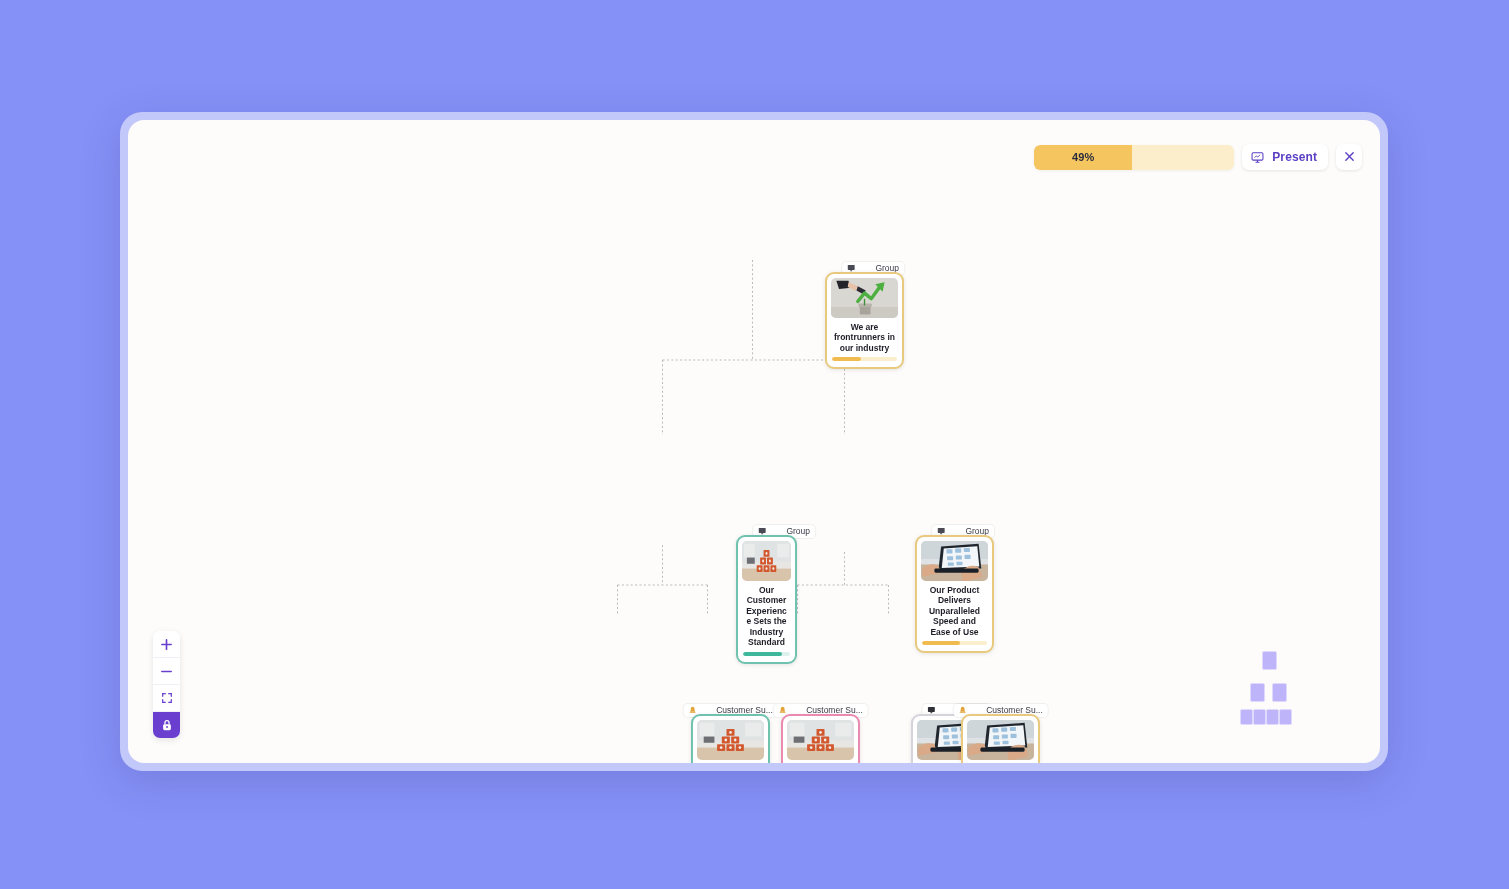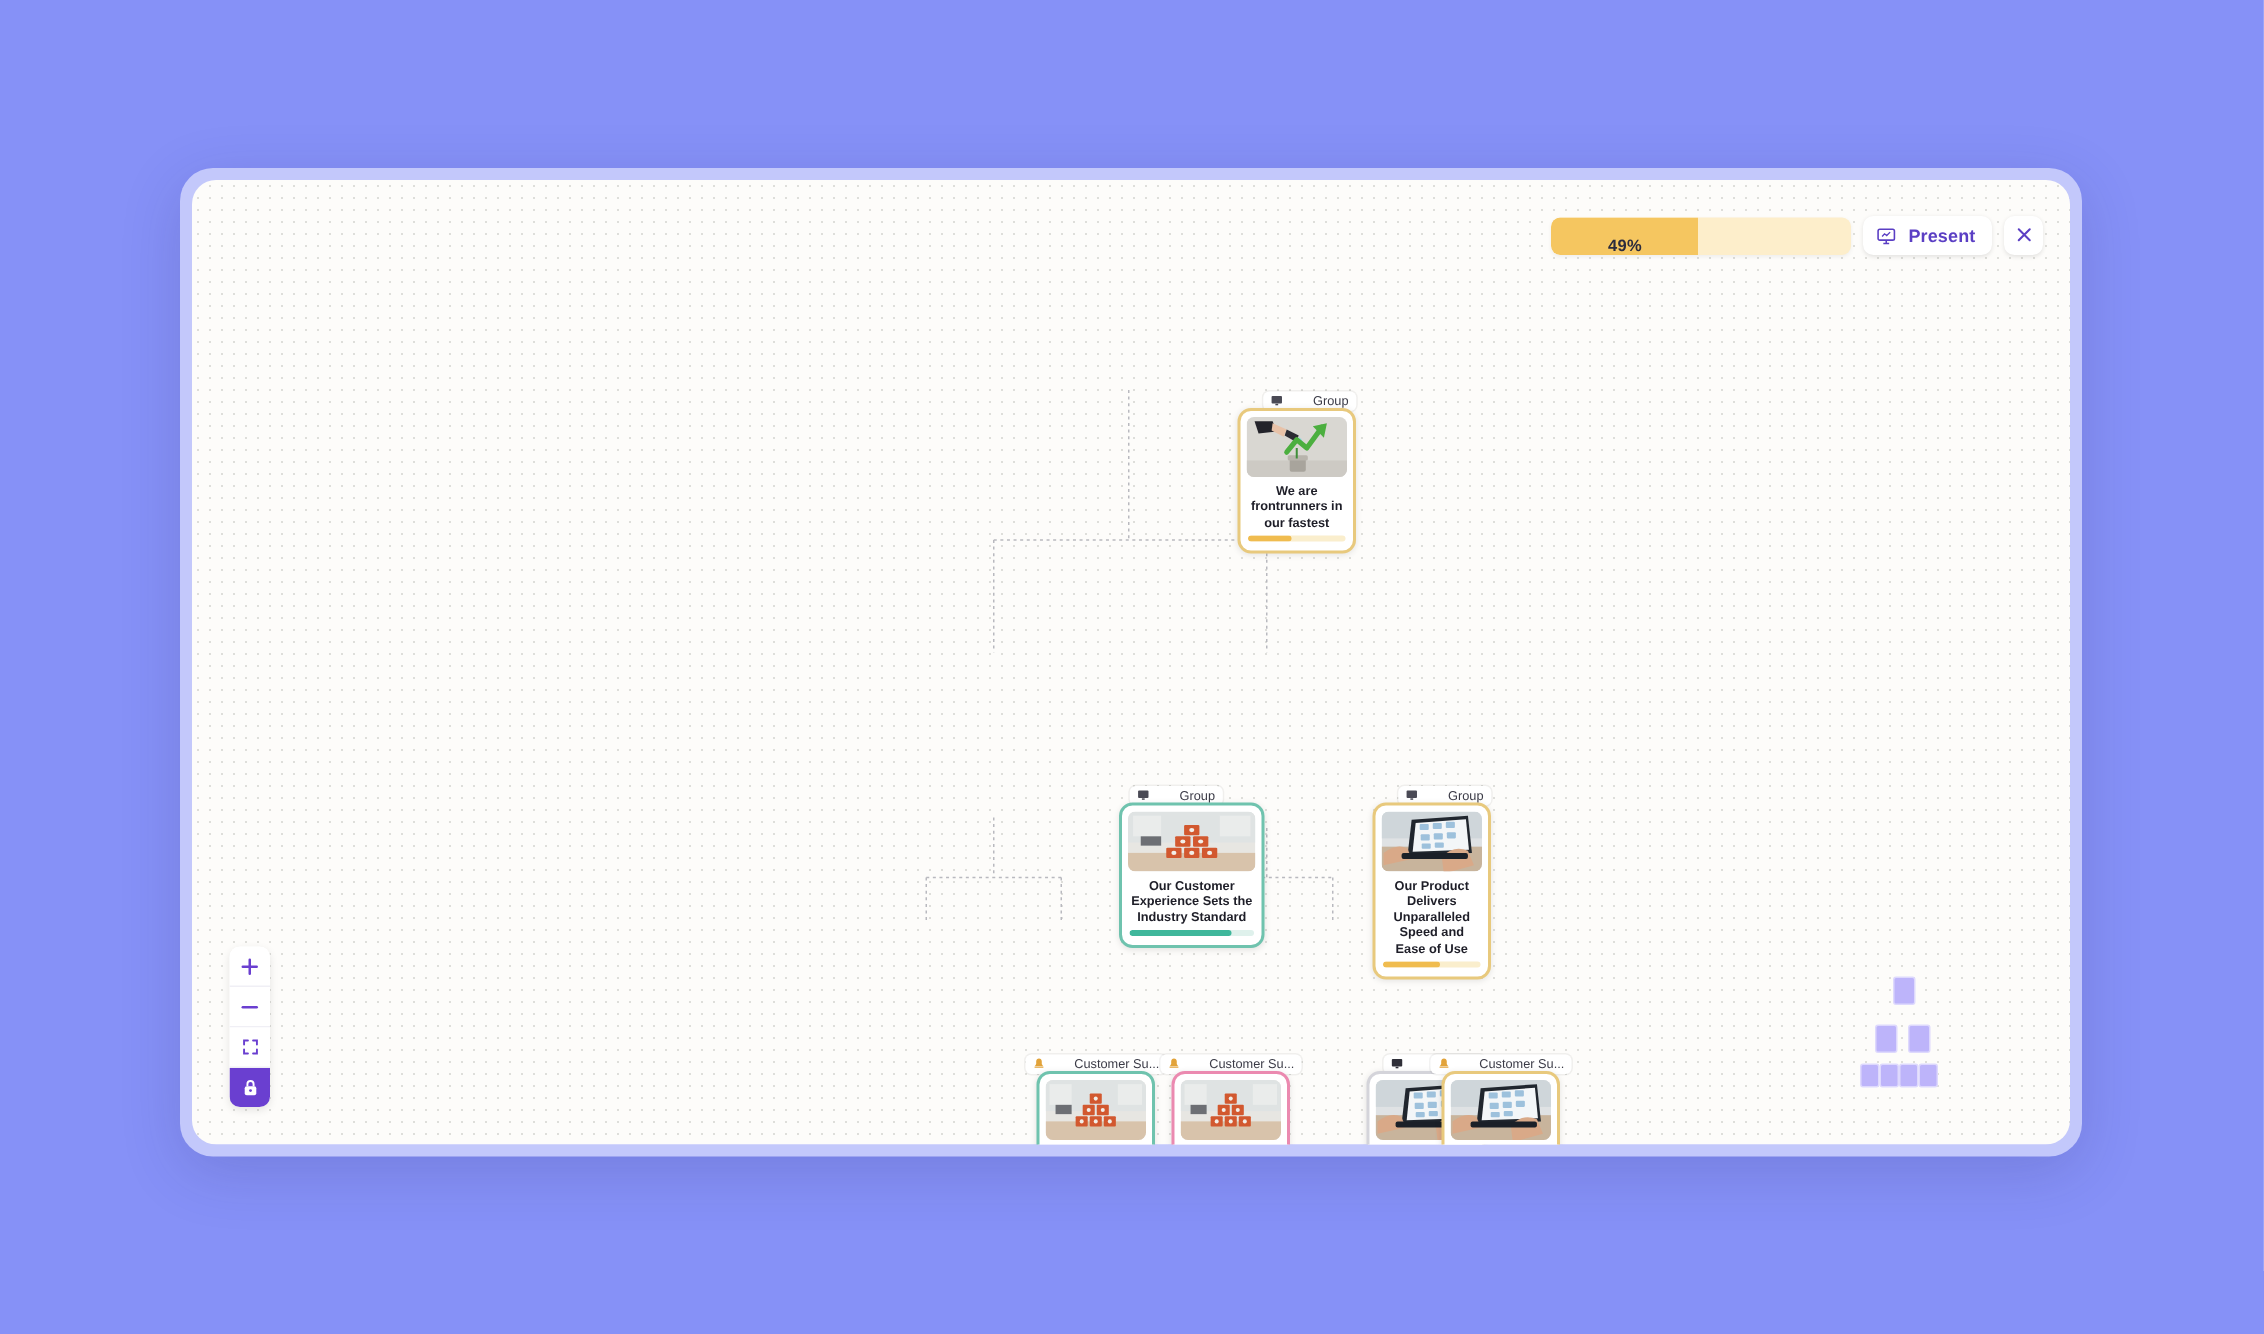--- a/index.html
+++ b/index.html
@@ -59,21 +59,21 @@
     position: relative;
     box-shadow: 0 1px 3px rgba(0,0,0,.06);
   }
   .progress-fill {
     position: absolute;
     left: 0; top: 0; bottom: 0;
     width: 49%;
     background: #f5c660;
     border-radius: 6px 0 0 6px;
     display: flex;
-    align-items: flex-end;
+    align-items: center;
     justify-content: center;
   }
   .progress-label {
     font-size: 11px;
     font-weight: bold;
     color: #2b2b3d;
     letter-spacing: .2px;
   }
   .present-btn {
     display: flex;
@@ -261,37 +261,37 @@
       <path d="M8 4 L26 4 L30 14 L12 16 Z" fill="#23232a"></path>
       <path d="M26 6 L40 12 L37 19 L25 13 Z" fill="#e8c2a8"></path>
       <path d="M40 12 L52 18 L49 24 L38 18 Z" fill="#2b2b33"></path>
       <path d="M52 20 q6 4 2 8" stroke="#9fd6e8" stroke-width="1.4" fill="none"></path>
       <rect x="43" y="40" width="16" height="13" rx="2" fill="#a8a49c"></rect>
       <rect x="41" y="37" width="20" height="5" rx="1.5" fill="#b8b4ac"></rect>
       <path d="M50 40 L50 30" stroke="#3f8f3a" stroke-width="2"></path>
       <path d="M40 34 L50 22 L60 30 L75 10" stroke="#4caf3f" stroke-width="5" fill="none" stroke-linejoin="round" stroke-linecap="round"></path>
       <path d="M66 9 L80 6 L77 20 Z" fill="#4caf3f"></path>
     </svg></div>
-              <div class="card-title">We are frontrunners in our fastest</div>
+              <div class="card-title">We are frontrunners in our industry</div>
               <div class="bar-track" style="background: rgb(250, 238, 205);">
                 <div class="bar-fill" style="width: 45%; background: rgb(240, 188, 79);"></div>
               </div>
             </div>
           </div>
           <div class="node" style="left: 608px; top: 401px; width: 79px;">
             <div class="badge-row"><span class="badge">
       <span style="display:flex;">
                   <svg width="8" height="8" viewBox="0 0 12 12" fill="#4a4a55">
     <rect x="0.8" y="1.4" width="10.4" height="7.6" rx="1"></rect>
     <rect x="4.6" y="9.3" width="2.8" height="1.5"></rect>
   </svg>
                 </span>
       <span>Group</span>
     </span></div>
-            <div class="card" style="border-color: rgb(111, 195, 174); width: 97px; margin-left: 10px;">
+            <div class="card" style="border-color: rgb(111, 195, 174); width: 61px;">
               <div class="thumb" style="height: 40px;"><svg viewBox="0 0 100 58" width="100%" height="100%" preserveAspectRatio="none">
       <rect width="100" height="58" fill="#e7e6e2"></rect>
       <rect x="0" y="0" width="100" height="30" fill="#dfe3e3"></rect>
       <rect x="4" y="4" width="22" height="20" fill="#eaeceb"></rect>
       <rect x="72" y="4" width="24" height="20" fill="#eaeceb"></rect>
       <rect x="10" y="24" width="16" height="9" fill="#6d6f74"></rect>
       <rect x="0" y="40" width="100" height="18" fill="#d8c3ab"></rect>
       <g fill="#d2582f">
         <rect x="44" y="13" width="12" height="10" rx="1"></rect>
         <rect x="37" y="24" width="12" height="10" rx="1"></rect>

